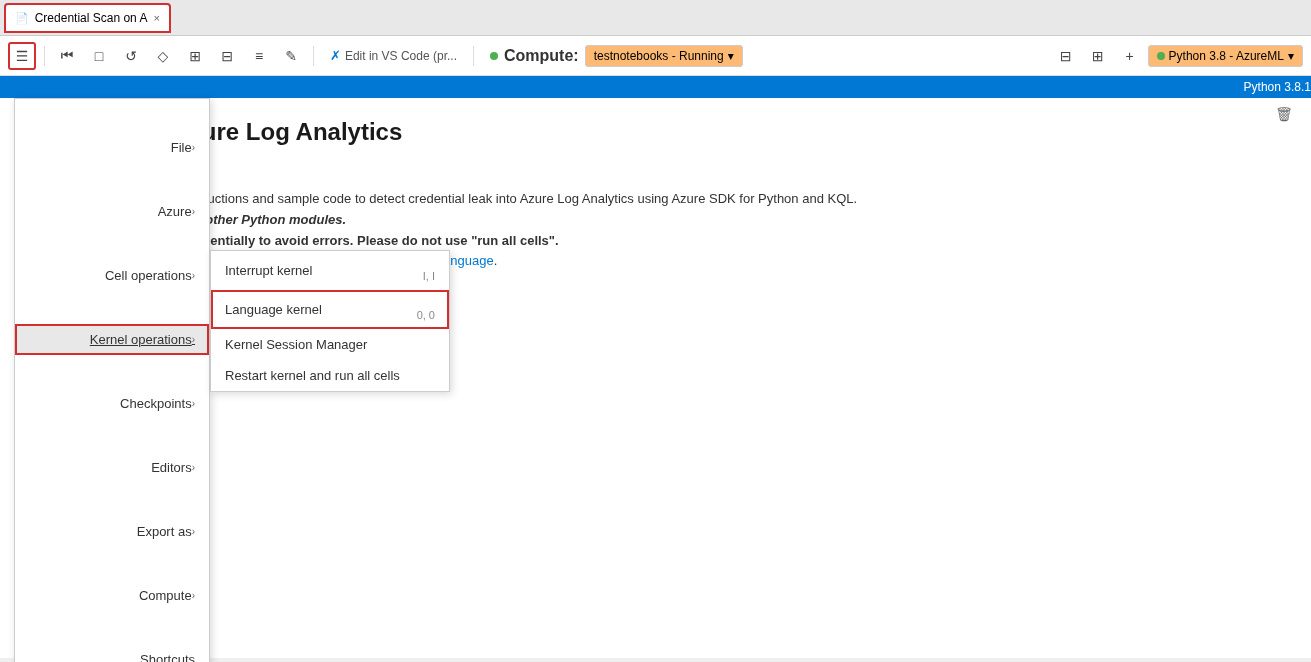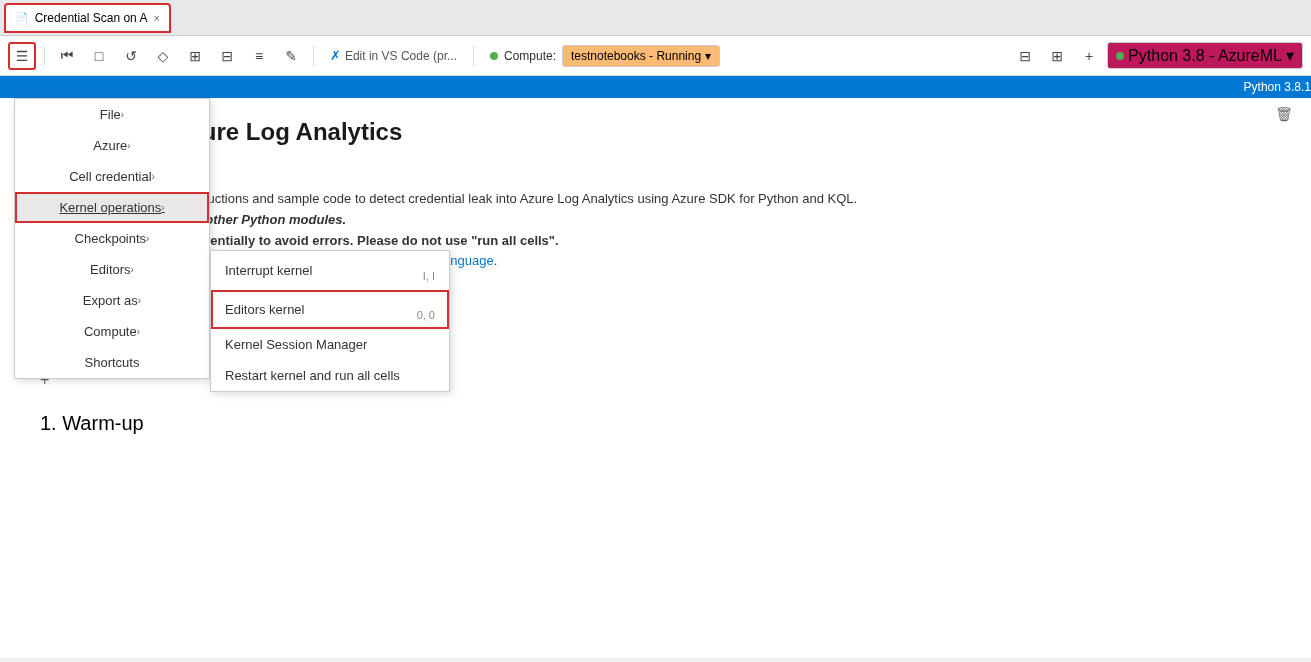--- a/index.html
+++ b/index.html
@@ -58,36 +58,36 @@
       display: flex; align-items: center; gap: 4px;
       border: none; background: transparent; cursor: pointer;
       padding: 4px 8px; font-size: 12px; color: #555;
     }
     .vscode-icon { color: #0078d4; font-size: 13px; }
 
     .compute-section {
       display: flex; align-items: center; gap: 6px;
       margin-left: 8px;
     }
-    .compute-label { font-size: 12px; color: #333; font-weight: 400; }
+    .compute-label { font-size: 16px; color: #333; font-weight: 700; }
     .compute-dot { width: 8px; height: 8px; border-radius: 50%; background: #4caf50; }
     .compute-select {
       display: flex; align-items: center; gap: 4px;
       border: 1px solid #ccc; border-radius: 3px;
       padding: 3px 8px; font-size: 12px; background: #fdba74; cursor: pointer;
     }
 
     .toolbar-right {
       display: flex; align-items: center; gap: 4px;
       margin-left: auto;
     }
     .kernel-select {
       display: flex; align-items: center; gap: 4px;
       border: 1px solid #ccc; border-radius: 3px;
-      padding: 3px 8px; font-size: 16px; background: #be185d; cursor: pointer;
+      padding: 3px 8px; font-size: 12px; background: #fdba74; cursor: pointer;
     }
     .kernel-dot { width: 8px; height: 8px; border-radius: 50%; background: #4caf50; }
 
     
     .info-bar {
       background: #0078d4;
       color: white;
       font-size: 12px;
       padding: 4px 0;
       text-align: right;
@@ -154,25 +154,26 @@
       position: absolute;
       top: 0; left: 14px;
       background: white;
       border: 1px solid #ccc;
       box-shadow: 2px 2px 8px rgba(0,0,0,0.15);
       width: 196px;
       z-index: 101;
     }
 
     .menu-item {
-      display: flex; align-items: center; justify-content: center;
+      display: flex; align-items: center; justify-content: flex-end;
       padding: 8px 14px;
       cursor: pointer;
       font-size: 13px;
       color: #333;
+      margin-top: 33px;
     }
     .menu-item.active {
       background: #e8e8e8;
       outline: 2px solid #d32f2f;
       outline-offset: -2px;
       text-decoration: underline;
     }
     .menu-arrow { font-size: 10px; color: #666; }
 
     
@@ -303,21 +304,21 @@
     <div class="left-menu">
       <div class="menu-item">
         <span>File</span>
         <span class="menu-arrow">›</span>
       </div>
       <div class="menu-item">
         <span>Azure</span>
         <span class="menu-arrow">›</span>
       </div>
       <div class="menu-item">
-        <span>Cell credential</span>
+        <span>Cell operations</span>
         <span class="menu-arrow">›</span>
       </div>
       <div class="menu-item active">
         <span>Kernel operations</span>
         <span class="menu-arrow">›</span>
       </div>
       <div class="menu-item">
         <span>Checkpoints</span>
         <span class="menu-arrow">›</span>
       </div>
@@ -337,21 +338,21 @@
         <span>Shortcuts</span>
       </div>
     </div>
 
     <div class="right-submenu">
       <div class="submenu-item">
         <span>Interrupt kernel</span>
         <span class="submenu-shortcut">I, I</span>
       </div>
       <div class="submenu-item highlighted">
-        <span>Editors kernel</span>
+        <span>Language kernel</span>
         <span class="submenu-shortcut">0, 0</span>
       </div>
       <div class="submenu-item">
         <span>Kernel Session Manager</span>
       </div>
       <div class="submenu-item">
         <span>Restart kernel and run all cells</span>
       </div>
     </div>
 

